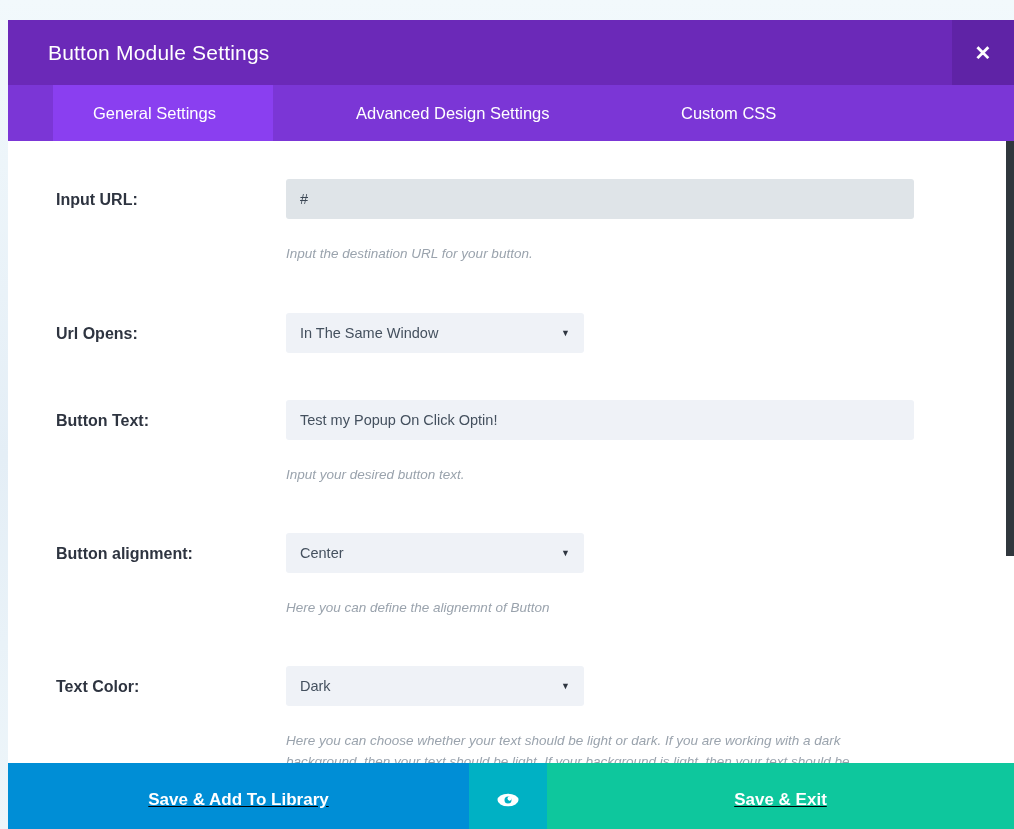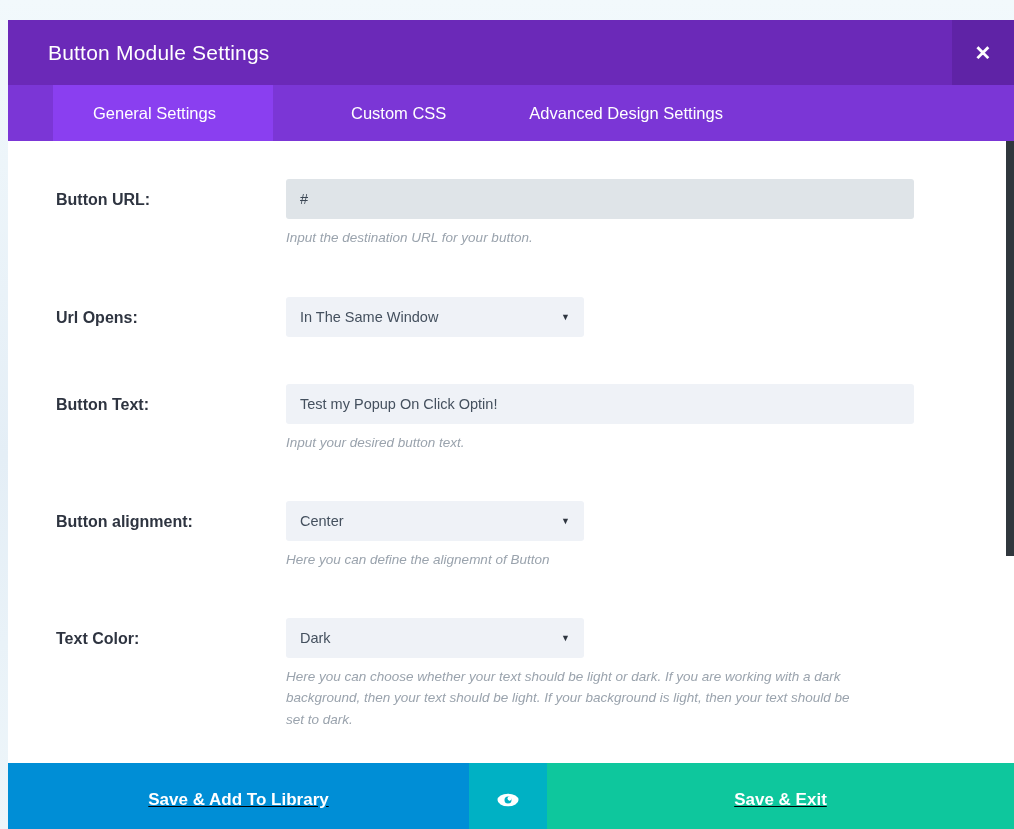--- a/index.html
+++ b/index.html
@@ -118,21 +118,21 @@
     line-height: 1.2;
     padding-top: 11px;
   }
   .field-control { flex: 1 1 auto; }
 
   .field-desc {
     color: #9aa3ad;
     font-size: 13.5px;
     font-style: italic;
     line-height: 1.62;
-    margin-top: 8px;
+    margin-top: 24px;
     max-width: 580px;
   }
 
   
   .text-input {
     display: block;
     width: 628px;
     height: 40px;
     border: 0;
     border-radius: 3px;
@@ -231,30 +231,30 @@
 
   <div class="titlebar">
     <div class="titlebar-title">Button Module Settings</div>
     <div class="close-button">
       <span class="close-icon">✕</span>
     </div>
   </div>
 
   <div class="tabbar">
     <div class="tab tab-general">General Settings</div>
+    <div class="tab tab-advanced">Advanced Design Settings</div>
     <div class="tab tab-css">Custom CSS</div>
-    <div class="tab tab-advanced">Advanced Design Settings</div>
   </div>
 
   <div class="modal-body">
 
     <div class="form">
 
       <div class="field-row">
-        <div class="field-label">Button URL:</div>
+        <div class="field-label">Input URL:</div>
         <div class="field-control">
           <input class="text-input muted" type="text" value="#" style="">
           <div class="field-desc">Input the destination URL for your button.</div>
         </div>
       </div>
 
       <div class="gap-a"></div>
 
       <div class="field-row">
         <div class="field-label">Url Opens:</div>

